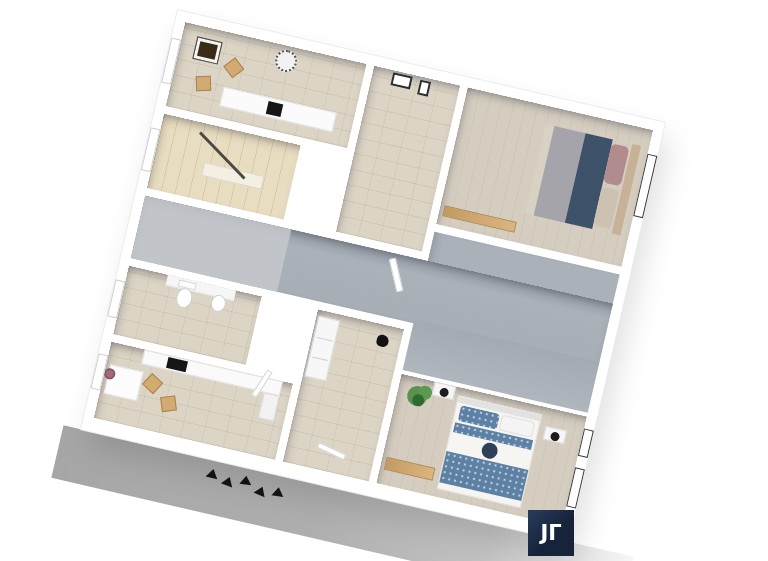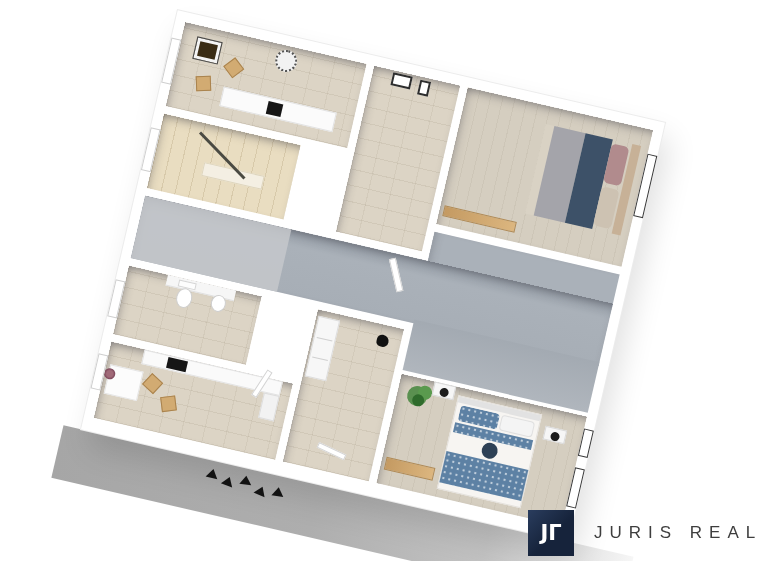--- a/index.html
+++ b/index.html
@@ -186,16 +186,15 @@
       </div>
 
     </div>
   </div>
 
   <div class="brand">
     <div class="brand-mark">
       <span>J</span>
       <span>Γ</span>
     </div>
-    <div class="brand-name">JURIS REAL</div>
   </div>
 
 </div>
 
 </body></html>

